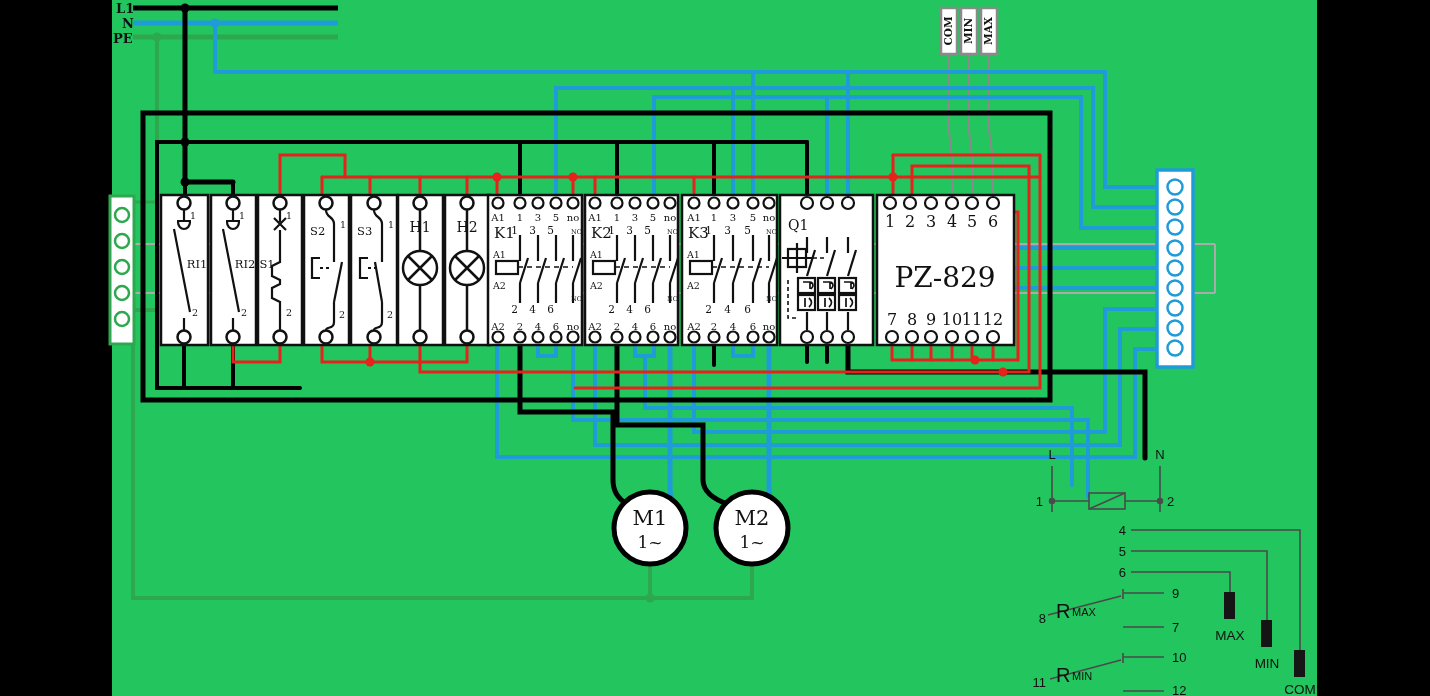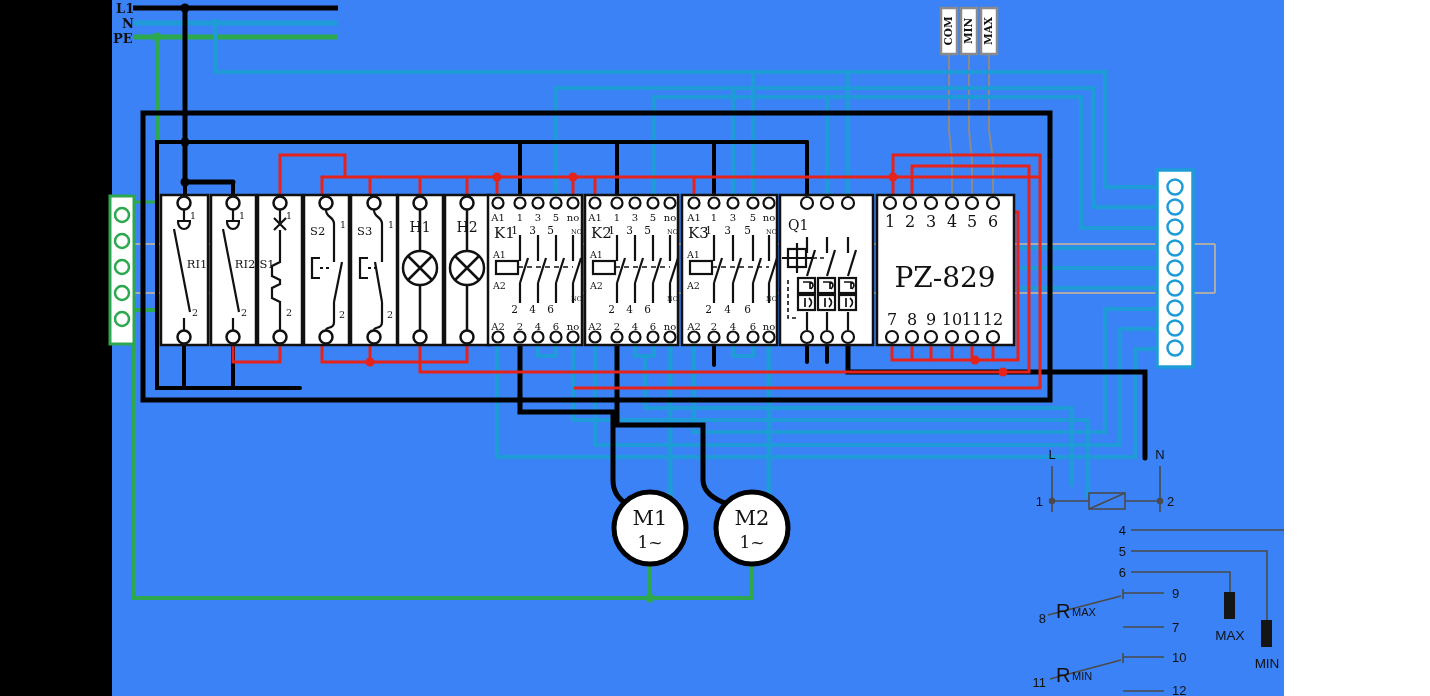--- a/index.html
+++ b/index.html
@@ -1,16 +1,16 @@
 <!DOCTYPE html>
 <html><head>
 <meta charset="utf-8">
 <style>
   html,body{margin:0;padding:0;background:#ffffff;}
-  .stage{position:relative;width:1284px;height:696px;background:#3b82f6;overflow:hidden;
+  .stage{position:relative;width:1430px;height:696px;background:#22c55e;overflow:hidden;
          font-family:"DejaVu Serif", serif;}
   svg{display:block}
   text{fill:#111;}
   .sans{font-family:"Liberation Sans", sans-serif;}
 </style>
 </head>
 <body>
 
 <div class="stage">
 <svg width="1430" height="696" viewBox="0 0 1430 696">

